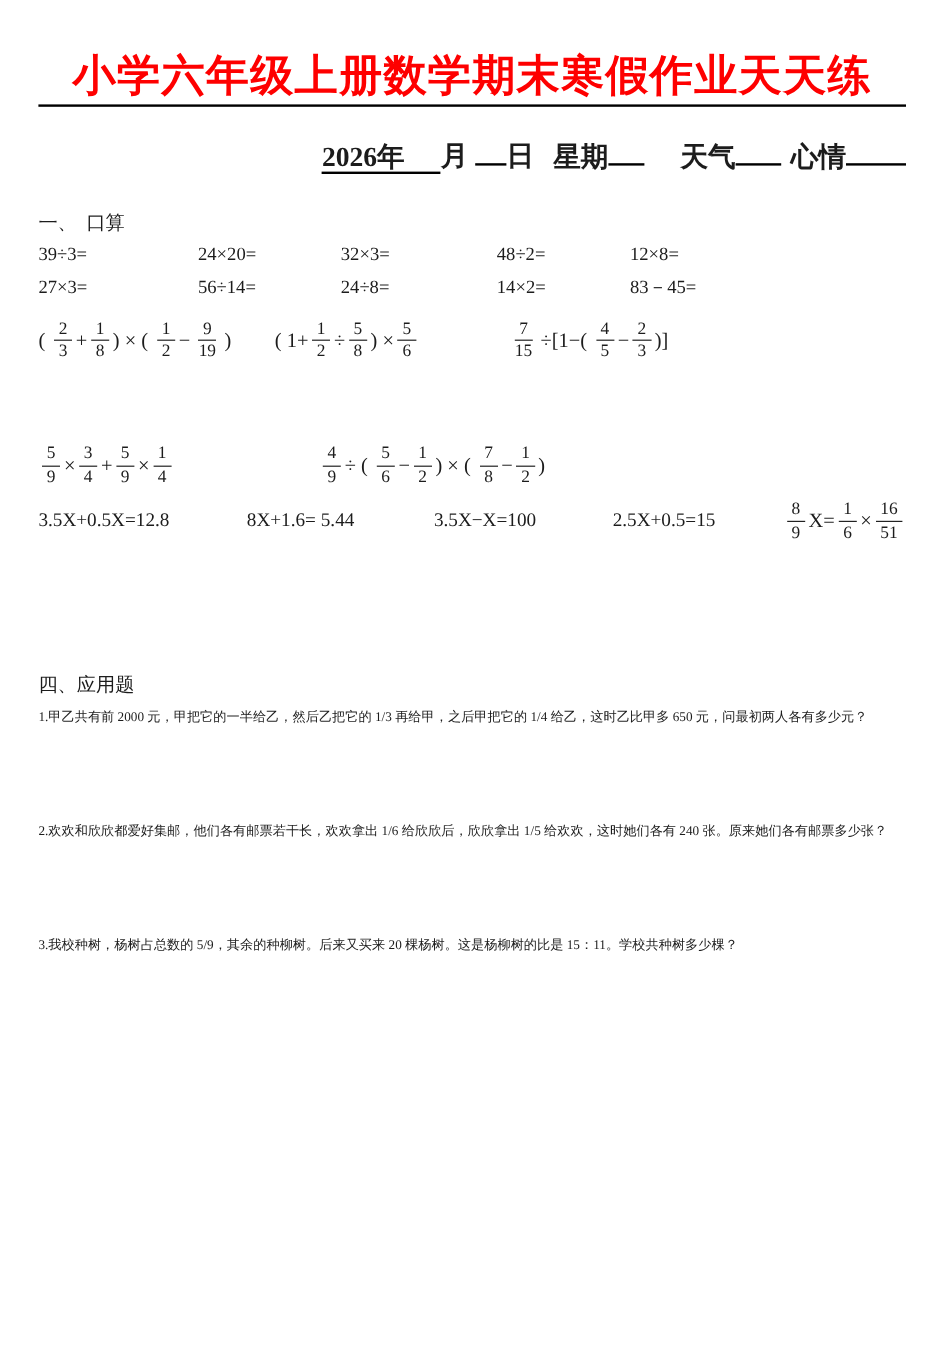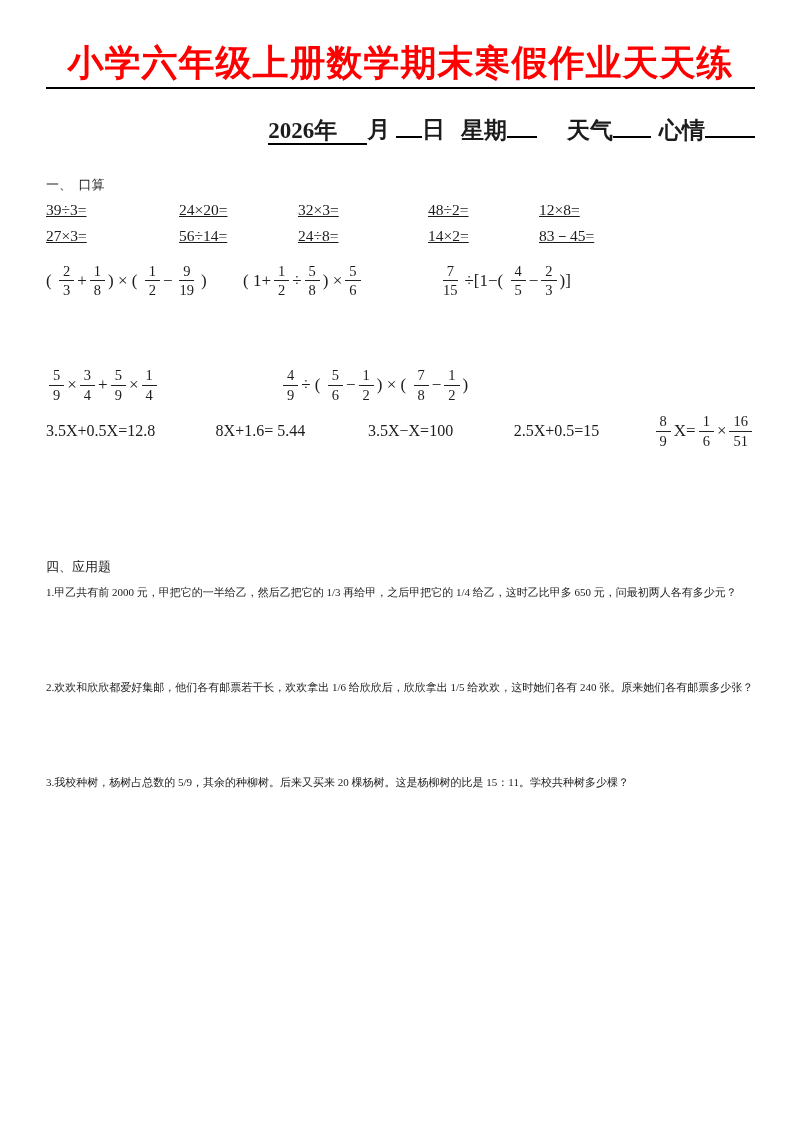--- a/index.html
+++ b/index.html
@@ -1,42 +1,42 @@
 <!DOCTYPE html>
 <html><head>
 <meta charset="utf-8">
 <style>
   * { margin:0; padding:0; box-sizing:border-box; }
   html,body { background:#ffffff; }
   .page {
     width:793px; height:892px; margin:0 auto; background:#ffffff;
     font-family:"Liberation Serif","DejaVu Serif",serif;
-    color:#1c1c1c; padding:40px 38px 0 46px; overflow:hidden; position:relative;
+    color:#1c1c1c; padding:40px 38px 0 32px; overflow:hidden; position:relative;
   }
   
   .title {
     text-align:center; font-family:"Liberation Sans","DejaVu Sans",sans-serif;
     font-weight:bold; font-size:36px; color:#fe0000; letter-spacing:1px;
     line-height:1.15; margin-top:2px; white-space:nowrap;
   }
   .title-rule { border:none; border-top:2px solid #000; margin-top:4px; }
   
   .date-line {
     margin-top:24px; text-align:right; font-size:23px; font-weight:700;
     white-space:nowrap;
   }
   .u-year { border-bottom:2px solid #000; padding-right:30px; }
   .blank { display:inline-block; border-bottom:2px solid #000; height:1.05em; vertical-align:baseline; }
   .w26 { width:26px; } .w30 { width:30px; } .w38 { width:38px; } .w50 { width:50px; }
   .gap8 { margin-left:8px; } .gap16 { margin-left:16px; } .gap30 { margin-left:30px; }
   
-  .heading { font-size:13px; margin-top:14px; white-space:pre-wrap; }
+  .heading { font-size:16px; margin-top:14px; white-space:pre-wrap; }
   
   .oral-row { margin-top:7px; font-size:15.5px; white-space:nowrap; }
-  .oral-row .op { display:inline-block;text-decoration:underline; }
+  .oral-row .op { display:inline-block; }
   .oc1 { width:133px; } .oc2 { width:119px; } .oc3 { width:130px; } .oc4 { width:111px; }
   
   .math-row { display:flex; align-items:center; margin-top:16px; }
   .expr { font-size:17px; white-space:nowrap; }
   .ec1 { width:197px; } .ec2 { width:193px; } .ec4 { width:234px; }
   .frac {
     display:inline-flex; flex-direction:column; align-items:center;
     vertical-align:middle; margin:0 3px; line-height:1.15; font-size:14.5px;
   }
   .frac .num { padding:0 4px 1px 4px; border-bottom:1.4px solid #222; }

